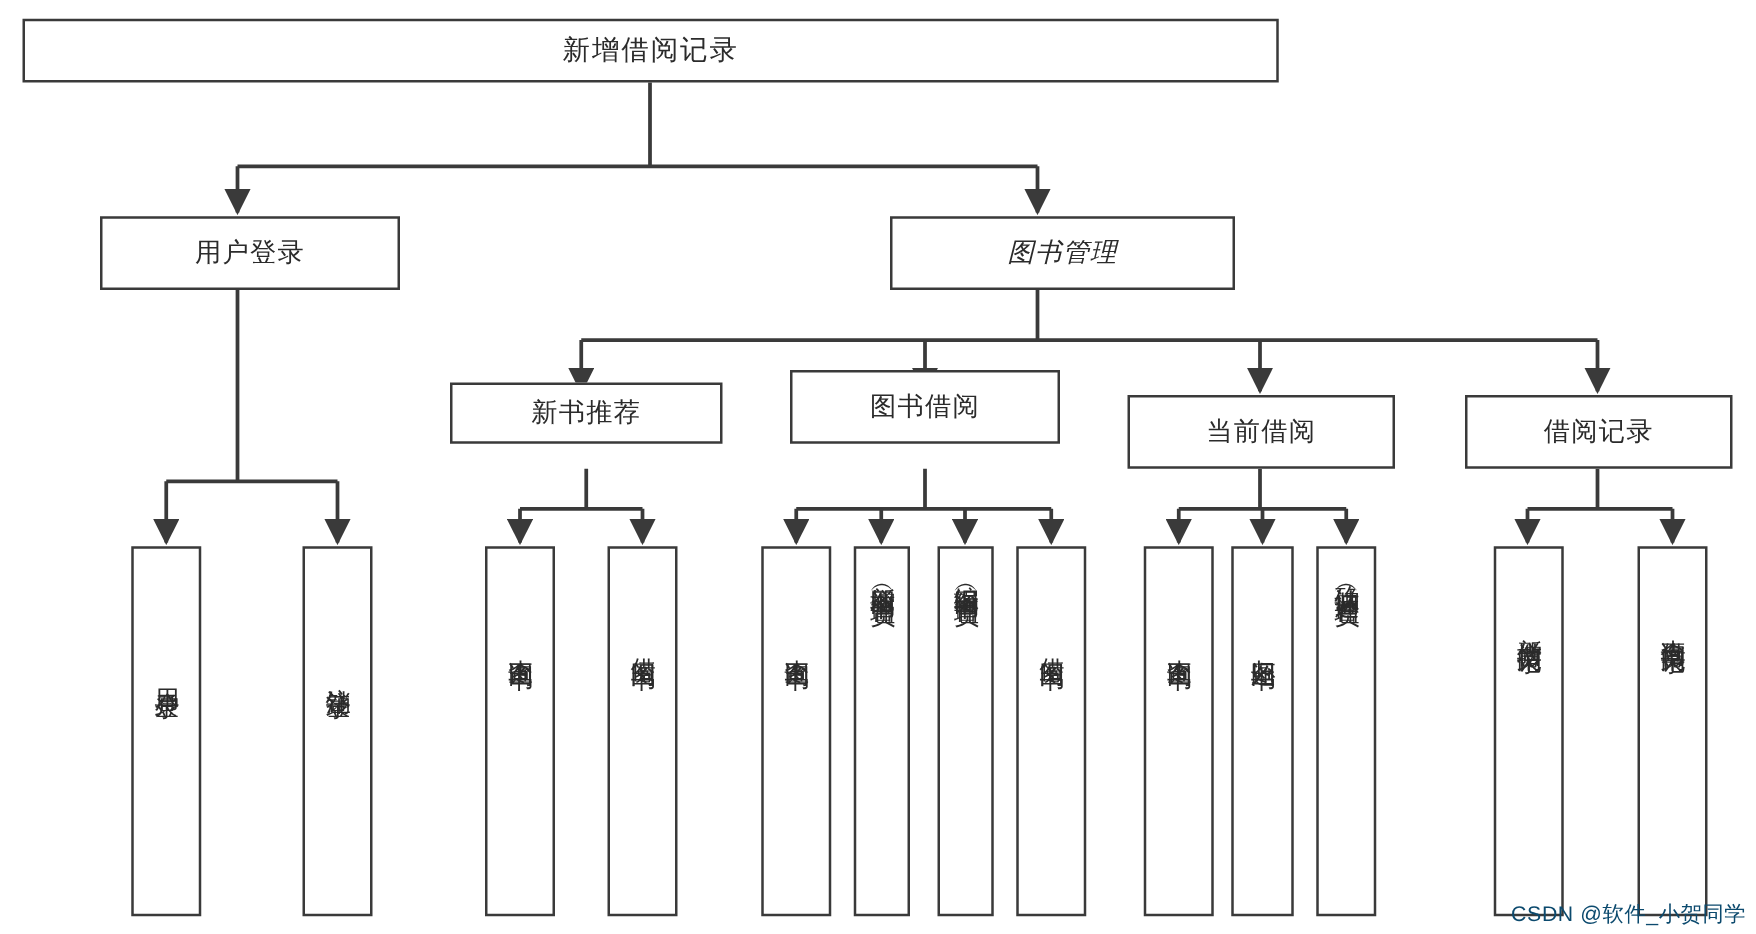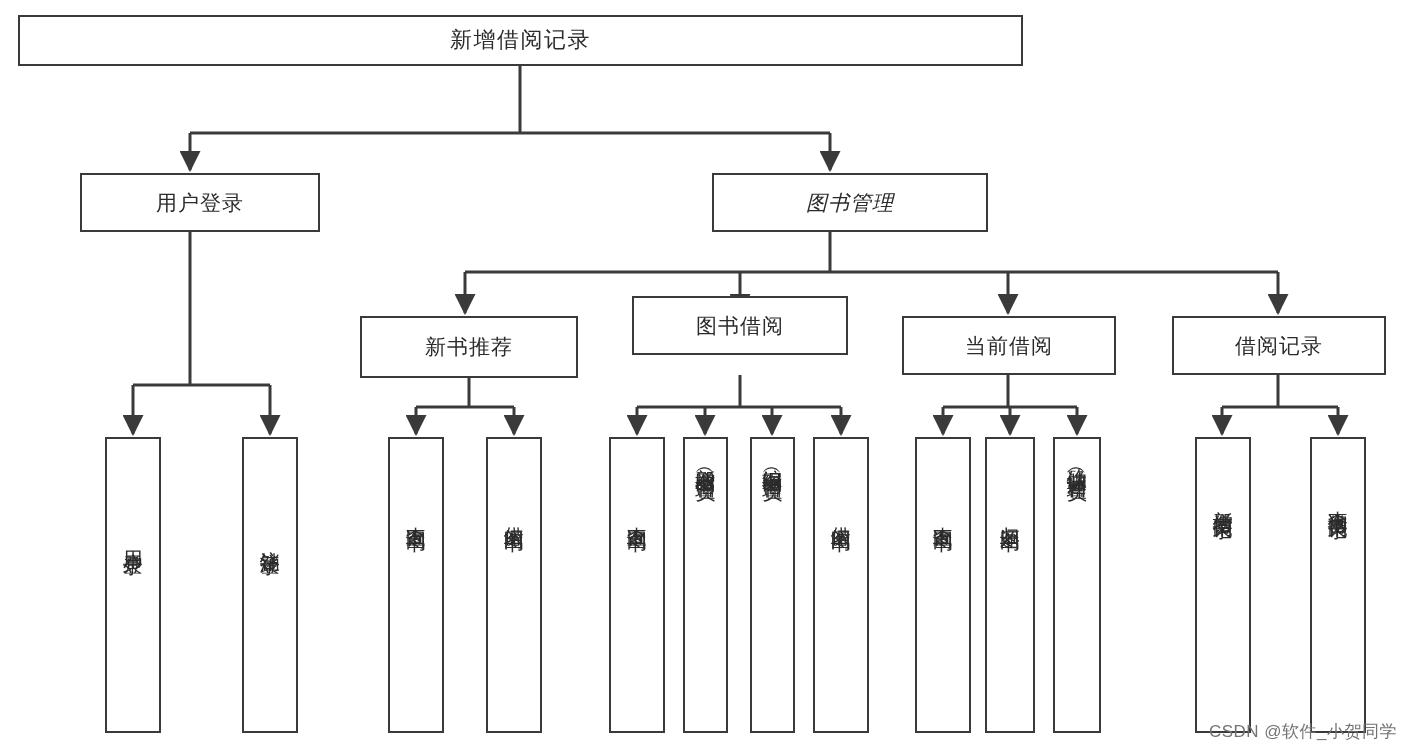--- a/index.html
+++ b/index.html
@@ -74,21 +74,21 @@
   }
   .node.v.tall3 .lbl {
     padding-top: 82px;
   }
   
   #watermark {
     position: absolute;
     right: 8px;
     bottom: 4px;
     font-size: 17px;
-    color: #737373;
+    color: #0c4a6e;
     letter-spacing: 0.5px;
     white-space: nowrap;
     user-select: none;
   }
 </style>
 </head>
 <body>
 
 <div id="canvas">
 
@@ -148,21 +148,21 @@
   </div>
 
   <div class="node h" style="left:80px; top:173px; width:240px; height:59px;">
     <span class="lbl">用户登录</span>
   </div>
 
   <div class="node h" style="left:712px; top:173px; width:276px; height:59px;font-style:italic;">
     <span class="lbl">图书管理</span>
   </div>
 
-  <div class="node h" style="left:360px; top:316px; width:218px; height:62px;">
+  <div class="node h" style="left:360px; top:306px; width:218px; height:49px;">
     <span class="lbl">新书推荐</span>
   </div>
 
   <div class="node h" style="left:632px; top:296px; width:216px; height:59px;">
     <span class="lbl">图书借阅</span>
   </div>
 
   <div class="node h" style="left:1172px; top:316px; width:214px; height:59px;">
     <span class="lbl">借阅记录</span>
   </div>

